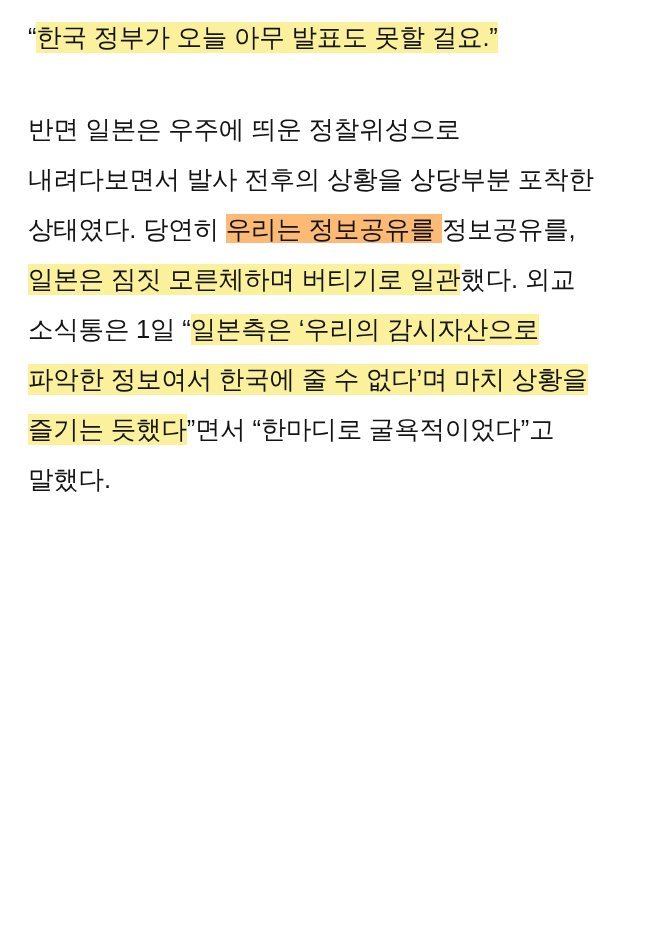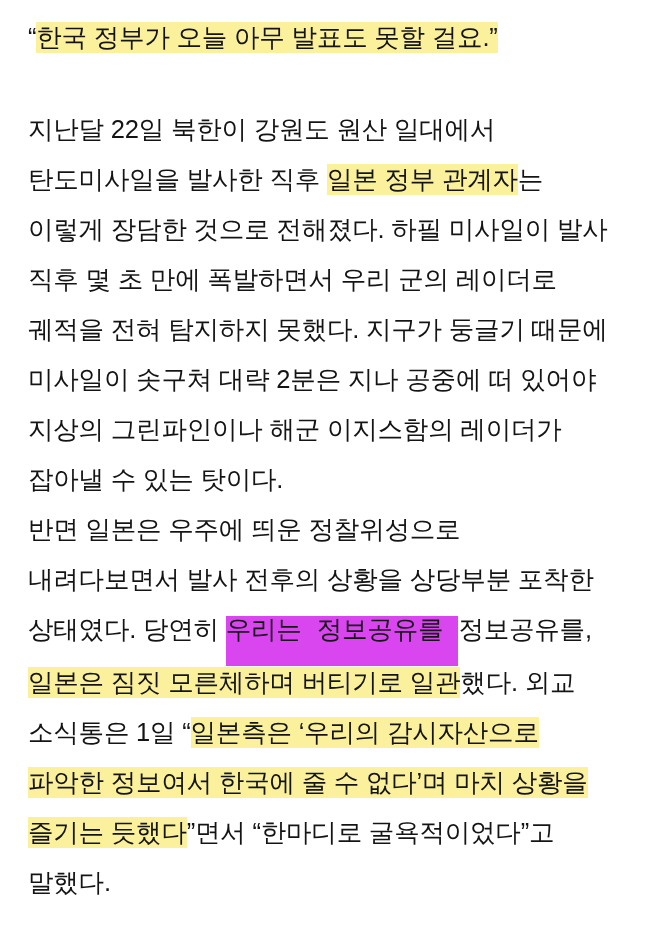--- a/index.html
+++ b/index.html
@@ -35,35 +35,31 @@
   .para-body {
     margin-bottom: 0px;
   }
   .hl {
     background-color: #fbf19c;
     padding: 1px 0 2px 0;
     box-decoration-break: clone;
     -webkit-box-decoration-break: clone;
   }
   .hl-soft {
-    background-color: #d946ef;
-    padding: 1px 0 20px 0;
+    background-color: #fdba74;
+    padding: 1px 0 0 0;
     box-decoration-break: clone;
-    font-family: Liberation Mono, monospace;
     -webkit-box-decoration-break: clone;
   }
 </style>
 </head>
 <body>
 
 <div class="page">
   <p class="para para-lead">
     <span>“</span><span class="hl">한국 정부가 오늘 아무 발표도 못할 걸요.”</span>
   </p>
 
-  <p class="para para-body">
-    <span>지난달 22일 북한이 강원도 원산 일대에서 탄도미사일을 발사한 직후 </span><span class="hl">일본 정부 관계자</span><span>는 이렇게 장담한 것으로 전해졌다. 하필 미사일이 발사 직후 몇 초 만에 폭발하면서 우리 군의 레이더로 궤적을 전혀 탐지하지 못했다. 지구가 둥글기 때문에 미사일이 솟구쳐 대략 2분은 지나 공중에 떠 있어야 지상의 그린파인이나 해군 이지스함의 레이더가 잡아낼 수 있는 탓이다.</span>
-  </p>
 
   <p class="para para-body">
     <span>반면 일본은 우주에 띄운 정찰위성으로 내려다보면서 발사 전후의 상황을 상당부분 포착한 상태였다. 당연히 </span><span class="hl-soft">우리는 정보공유를 </span><span>정보공유를, </span><span class="hl">일본은 짐짓 모른체하며 버티기로 일관</span><span>했다. 외교 소식통은 1일 “</span><span class="hl">일본측은 ‘우리의 감시자산으로 파악한 정보여서 한국에 줄 수 없다’며 마치 상황을 즐기는 듯했다</span><span>”면서 “한마디로 굴욕적이었다”고 말했다.</span>
   </p>
 </div>
 
 </body></html>

